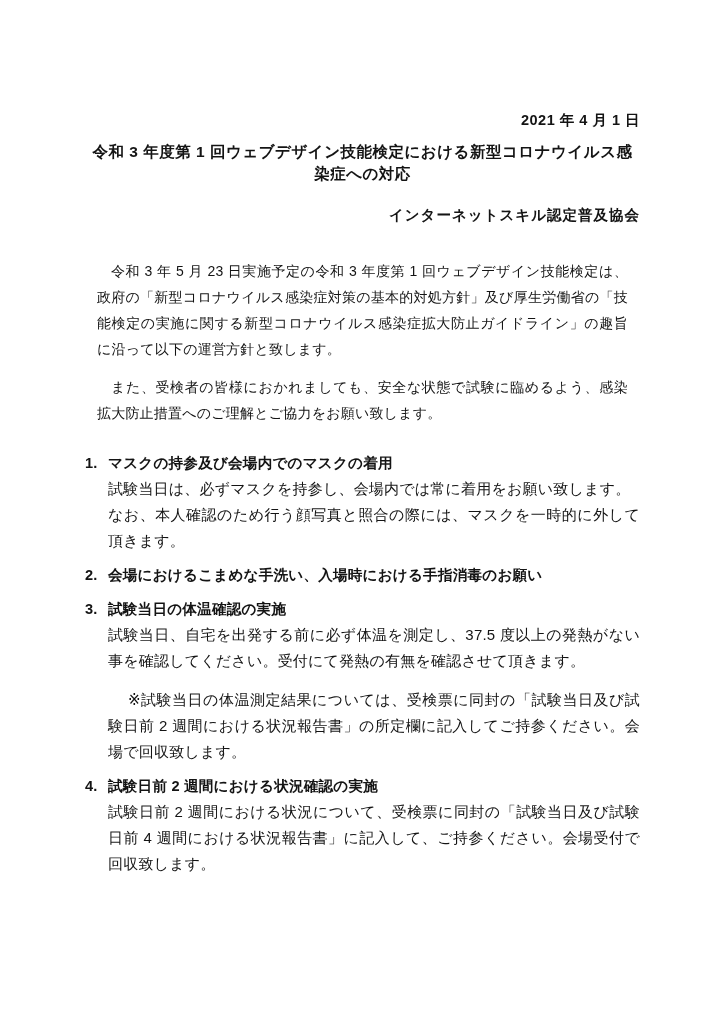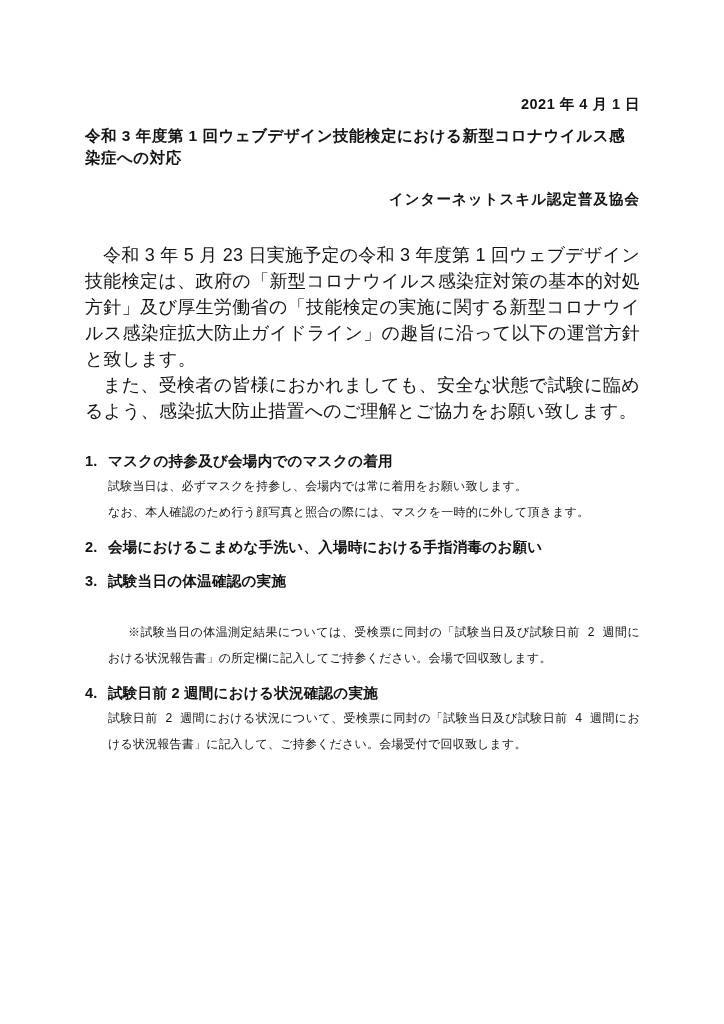--- a/index.html
+++ b/index.html
@@ -20,40 +20,41 @@
     padding: 94px 84px 0 85px;
     -webkit-font-smoothing: antialiased;
   }
   .date {
     text-align: right;
     font-size: 14.5px;
     line-height: 20px;
     font-weight: 600;
     margin-bottom: 11px;
     letter-spacing: 0.5px;
+    margin-top: 16px;
   }
   .title {
     margin: 0 0 20px 0;
-    text-align: left;
+    text-align: center;
     font-size: 15.5px;
     line-height: 22px;
     font-weight: 700;
     letter-spacing: 0.5px;
   }
   .org {
     text-align: right;
     font-size: 14.5px;
     line-height: 20px;
     font-weight: 700;
     margin-bottom: 33px;
     letter-spacing: 1px;
   }
   .intro {
-    margin: 0;
-    font-size: 18px;
+    margin: 12px;
+    font-size: 14px;
     line-height: 26px;
     text-indent: 1em;
     text-align: justify;
     letter-spacing: 0.2px;
   }
   .list {
     margin-top: 24px;
   }
   .item {
     margin-top: 8px;
@@ -64,29 +65,28 @@
     font-size: 14.6px;
     line-height: 26px;
     letter-spacing: 0.2px;
   }
   .num {
     flex: none;
     width: 23px;
   }
   .item-body {
     padding-left: 23px;
-    font-size: 12px;
+    font-size: 15px;
     line-height: 26px;
     text-align: justify;
     letter-spacing: 0.2px;
-    font-family: Liberation Mono, monospace;
   }
   .body-line { margin: 0; }
   .note {
-    margin-top: 26px;
+    margin-top: 13px;
     text-indent: 20px;
   }
   .note-outdent {
     margin-left: -23px;
     text-indent: 43px;
   }
   .note-underline {
     text-decoration: underline;
     text-underline-offset: 4px;
     text-decoration-thickness: 1.5px;
@@ -126,20 +126,21 @@
         <span class="head-text">会場におけるこまめな手洗い、入場時における手指消毒のお願い</span>
       </div>
     </div>
 
     <div class="item item-3">
       <div class="item-head">
         <span class="num">3.</span>
         <span class="head-text">試験当日の体温確認の実施</span>
       </div>
       <div class="item-body">
+        <p class="body-line">試験当日、自宅を出発する前に必ず体温を測定し、37.5 度以上の発熱がない事を確認してください。受付にて発熱の有無を確認させて頂きます。</p>
         <p class="body-line note">※試験当日の体温測定結果については、受検票に同封の「試験当日及び試験日前 2 週間における状況報告書」の所定欄に記入してご持参ください。会場で回収致します。</p>
       </div>
     </div>
 
     <div class="item item-4">
       <div class="item-head">
         <span class="num">4.</span>
         <span class="head-text">試験日前 2 週間における状況確認の実施</span>
       </div>
       <div class="item-body">

